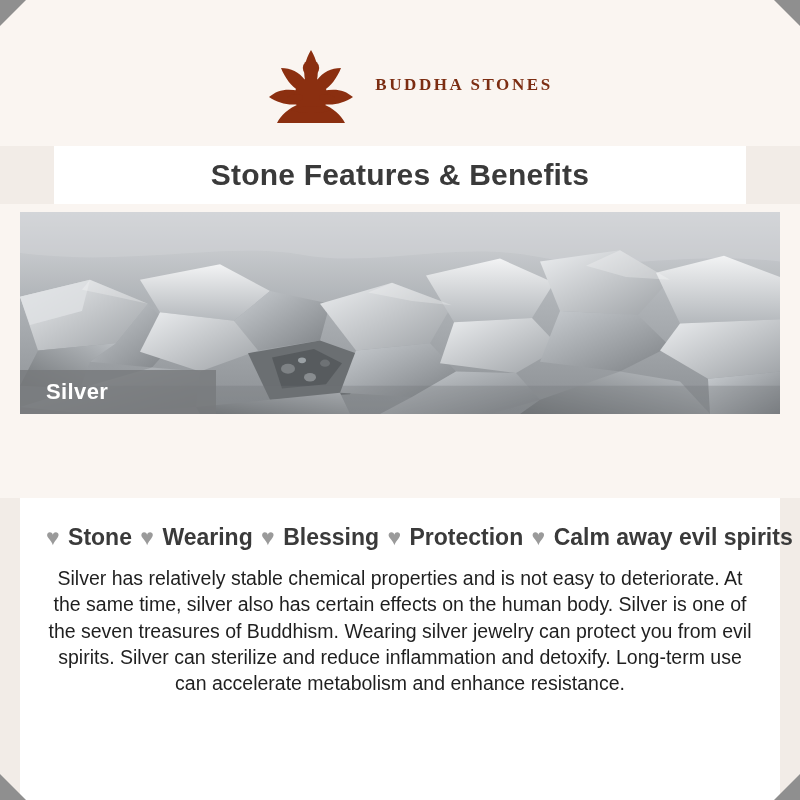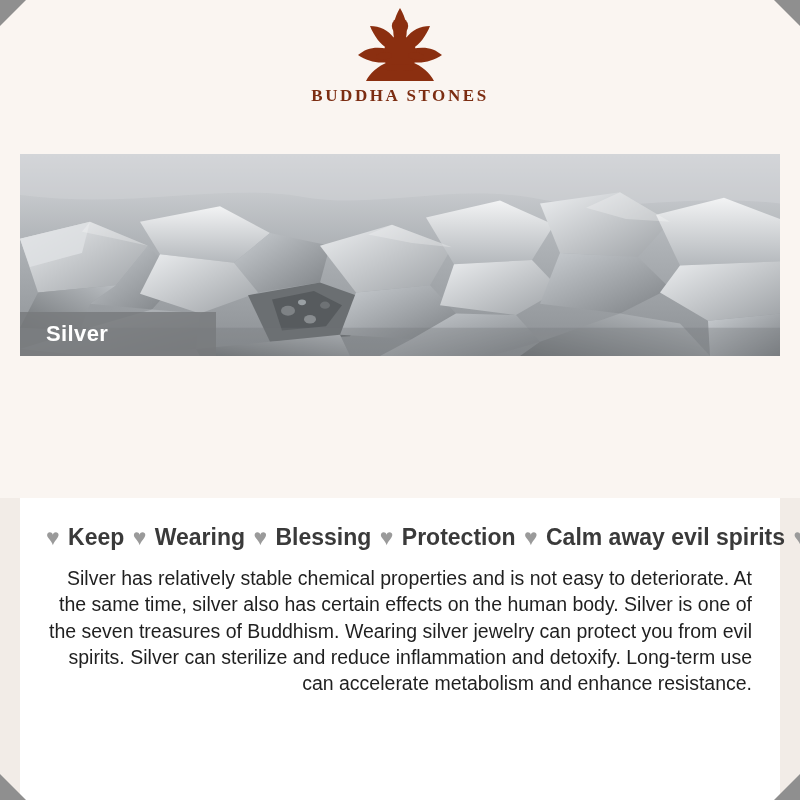--- a/index.html
+++ b/index.html
@@ -50,23 +50,24 @@
     border-bottom: 26px solid #8f8f8f;
     border-left: 26px solid transparent;
   }
 
   
   .header {
     position: relative;
     height: 146px;
     background: #faf5f1;
     display: flex;
-    flex-direction: column;
+    flex-direction: row;
     align-items: center;
-    justify-content: flex-start;
+    justify-content: center;
+    padding-top: 22px;
     box-sizing: border-box;
   }
   .logo-mark {
     width: 128px;
     height: 84px;
     display: block;
   }
   .brand-name {
     margin-top: 2px;
     font-size: 17px;
@@ -155,21 +156,21 @@
     font-weight: normal;
     padding: 0 2px;
   }
 
   
   .description {
     margin: 14px 28px 0 28px;
     font-size: 19.5px;
     line-height: 1.35;
     color: #1f1f1f;
-    text-align: right;
+    text-align: center;
   }
   .content-sheet {
     position: absolute;
     left: 20px; right: 20px;
     top: 498px;
     bottom: 0;
     background: #ffffff;
   }
   .side-left, .side-right {
     position: absolute;
@@ -210,20 +211,23 @@
           <path d="M64 36 C56 36 50 42 48 50 C46 57 48 63 53 66 L75 66 C80 63 82 57 80 50 C78 42 72 36 64 36 Z"></path>
           <path d="M40 56 C44 52 50 51 54 53 C56 54 56 57 54 58 C49 60 44 60 40 58 Z"></path>
           <path d="M88 56 C84 52 78 51 74 53 C72 54 72 57 74 58 C79 60 84 60 88 58 Z"></path>
           <path d="M44 68 C52 63 76 63 84 68 C76 72 52 72 44 68 Z"></path>
         </g>
       </svg>
     </span>
     <div class="brand-name">BUDDHA STONES</div>
   </div>
 
+  <div class="title-band">
+    <div class="title-text">Stone Features &amp; Benefits</div>
+  </div>
 
   <div class="image-block">
     <svg class="rock-svg" viewBox="0 0 760 286" preserveAspectRatio="none" xmlns="http://www.w3.org/2000/svg">
       <defs>
         <linearGradient id="bgg" x1="0" y1="0" x2="0" y2="1">
           <stop offset="0%" stop-color="#d8dadd"></stop>
           <stop offset="45%" stop-color="#aeb2b6"></stop>
           <stop offset="100%" stop-color="#8b8f93"></stop>
         </linearGradient>
         <linearGradient id="r1" x1="0" y1="0" x2="1" y2="1">
@@ -297,21 +301,21 @@
     <div class="stone-tag">
       <span class="stone-tag-label">Silver</span>
     </div>
   </div>
 
   <div class="side-left"></div>
   <div class="side-right"></div>
   <div class="content-sheet">
     <div class="benefits">
       <span class="heart">♥</span>
-      <span>Keep</span>
+      <span>Stone</span>
       <span class="heart">♥</span>
       <span>Wearing</span>
       <span class="heart">♥</span>
       <span>Blessing</span>
       <span class="heart">♥</span>
       <span>Protection</span>
       <span class="heart">♥</span>
       <span>Calm away evil spirits</span>
       <span class="heart">♥</span>
     </div>

